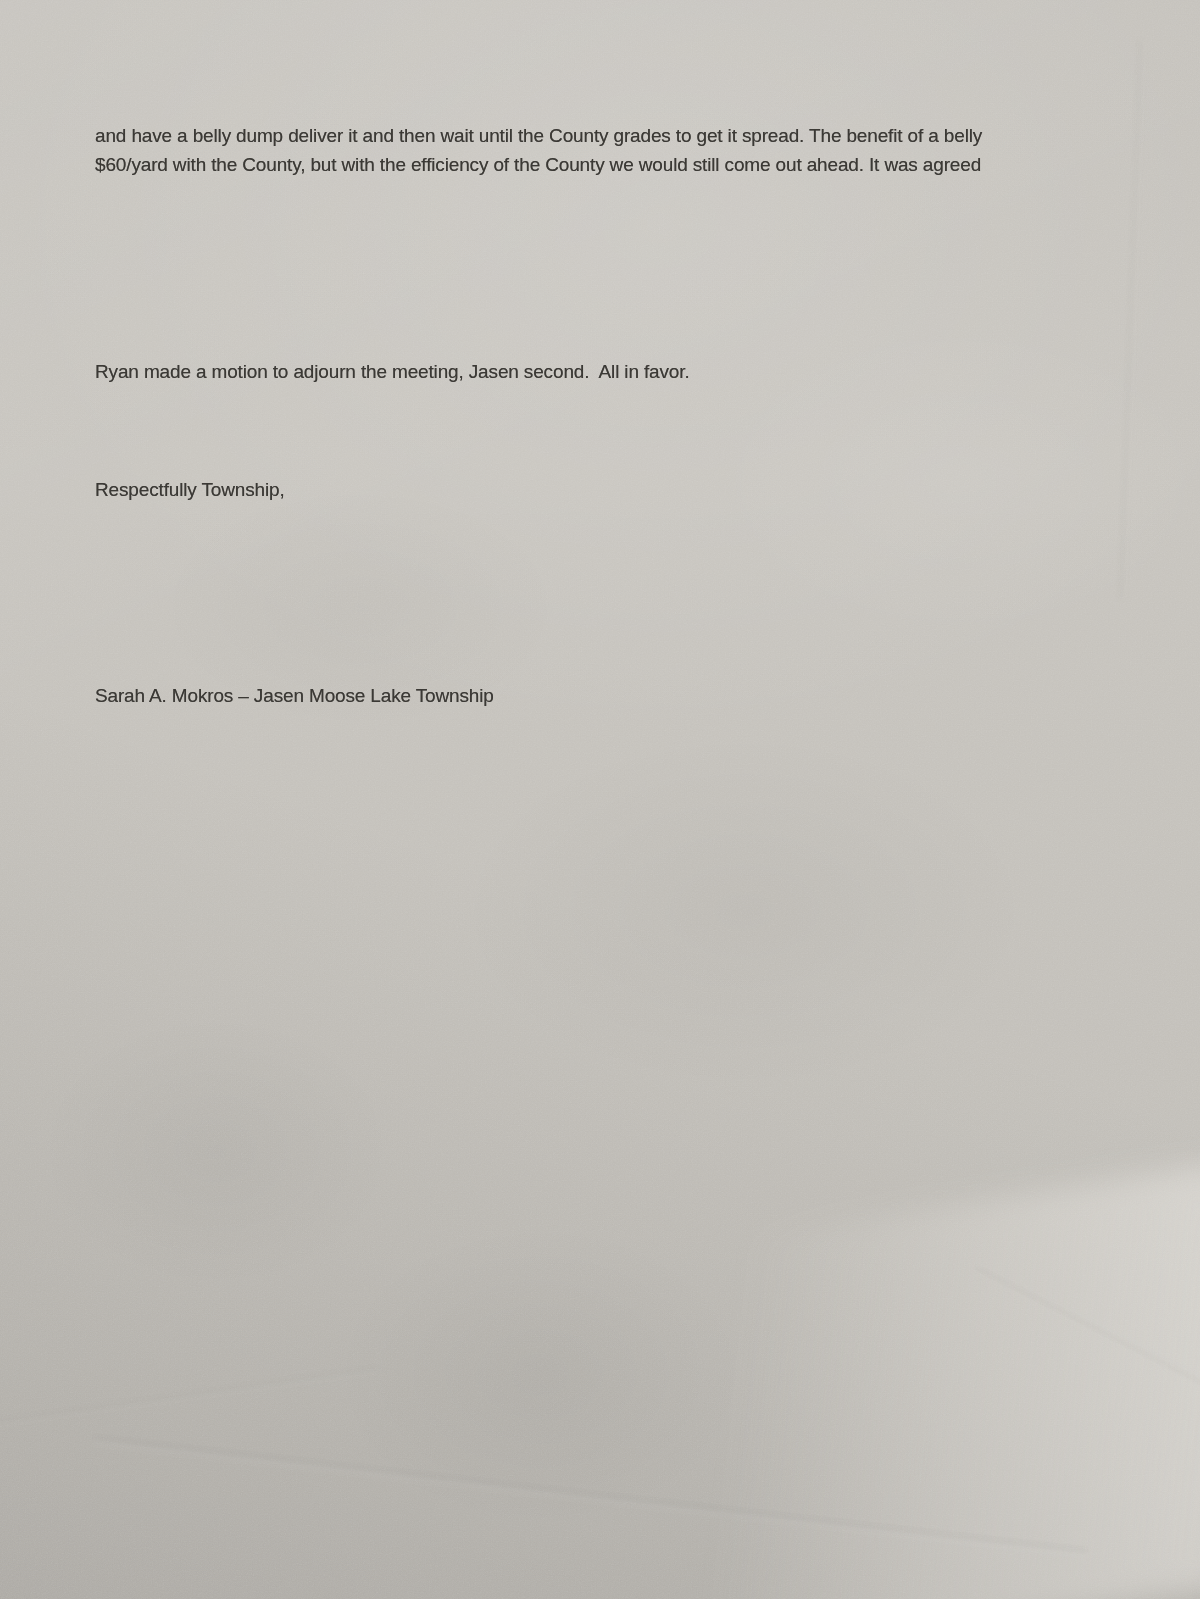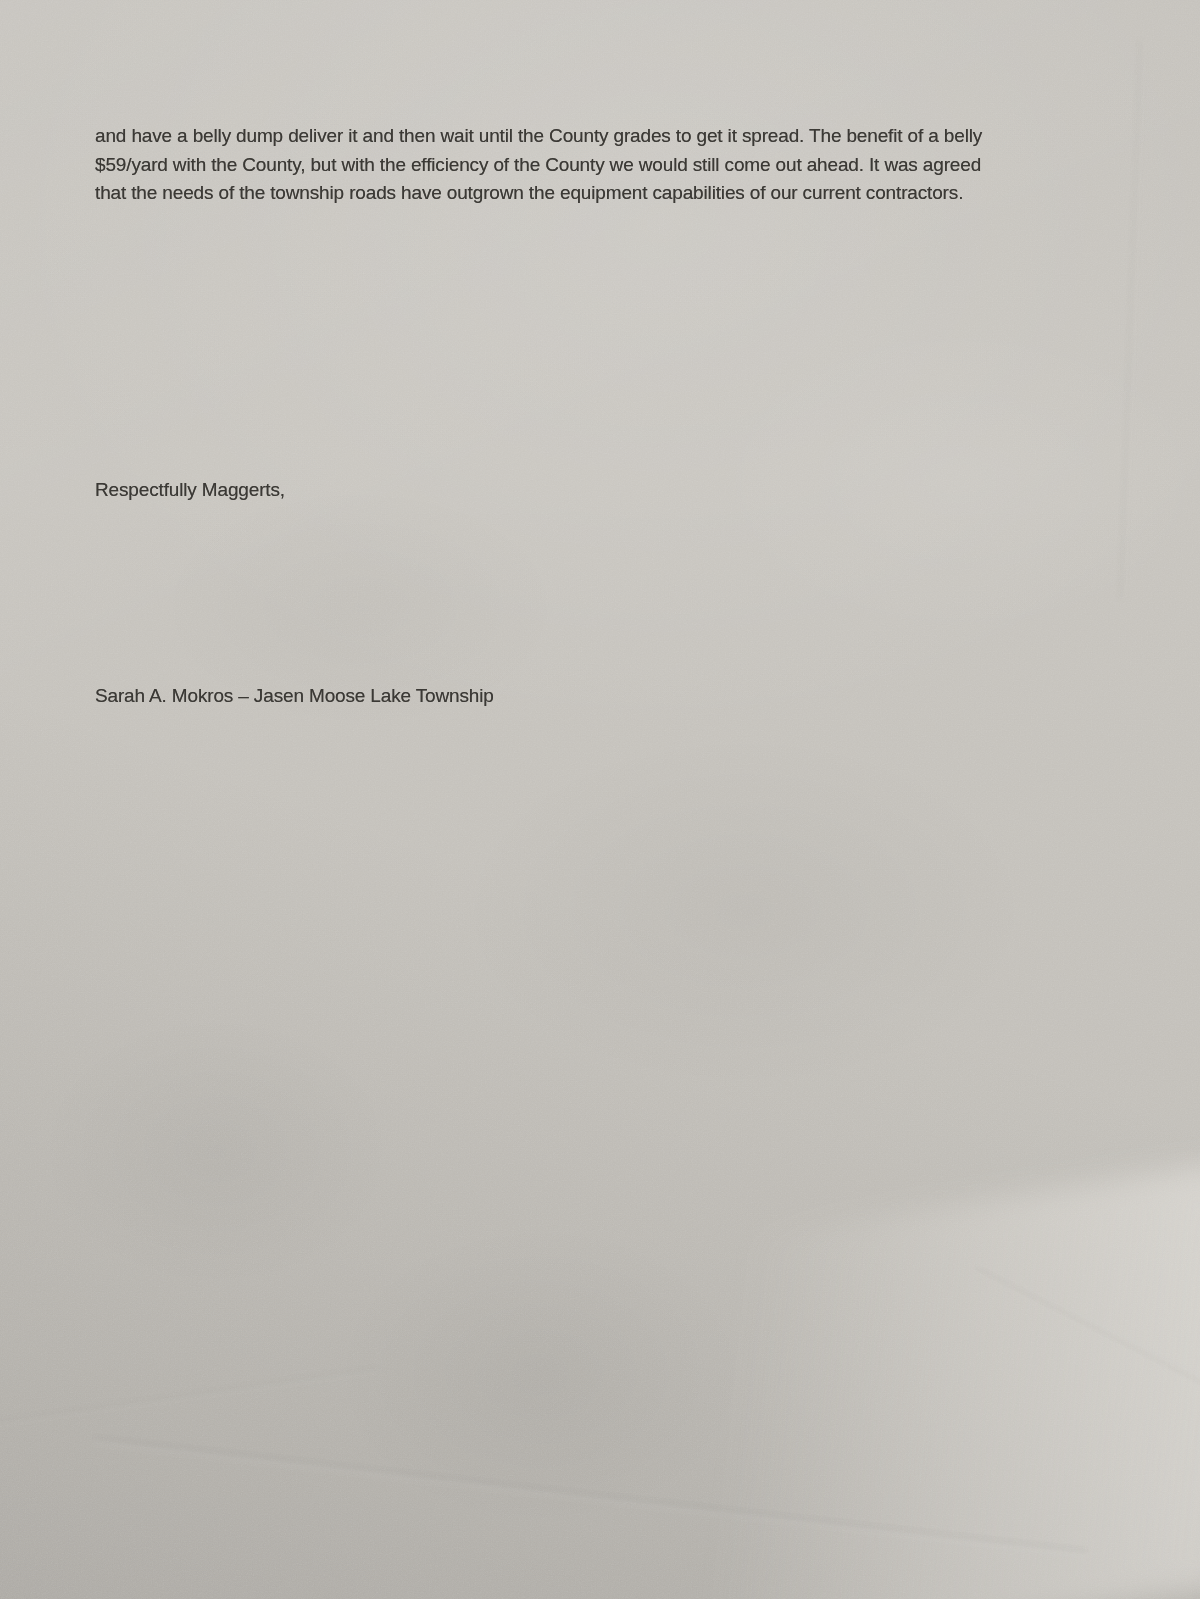--- a/index.html
+++ b/index.html
@@ -138,24 +138,24 @@
       <feTurbulence type="fractalNoise" baseFrequency="0.82" numOctaves="2" stitchTiles="stitch"></feTurbulence>
       <feColorMatrix type="saturate" values="0"></feColorMatrix>
     </filter>
     <rect width="1200" height="1599" filter="url(#paperNoise)" opacity="0.5"></rect>
   </svg>
 
   <div class="text-layer">
 
     <div class="para">
       <div class="pline">and have a belly dump deliver it and then wait until the County grades to get it spread. The benefit of a belly</div>
-      <div class="pline">$59/yard with the County, but with the efficiency of the County we would still come out ahead. It was agreed</div>
-      <div class="pline">that the needs of the township roads have outgrown the equipment capabilities of our current contractors.</div>
+      <div class="pline">$60/yard with the County, but with the efficiency of the County we would still come out ahead. It was agreed</div>
     </div>
 
 
+    <div class="line" style="top:361px">Ryan made a motion to adjourn the meeting, Jasen second.  All in favor.</div>
 
-    <div class="line" style="top:479px">Respectfully Maggerts,</div>
+    <div class="line" style="top:479px">Respectfully Township,</div>
 
     <div class="line" style="top:685px">Sarah A. Mokros – Jasen Moose Lake Township</div>
 
   </div>
 </div>
 
 </body></html>

